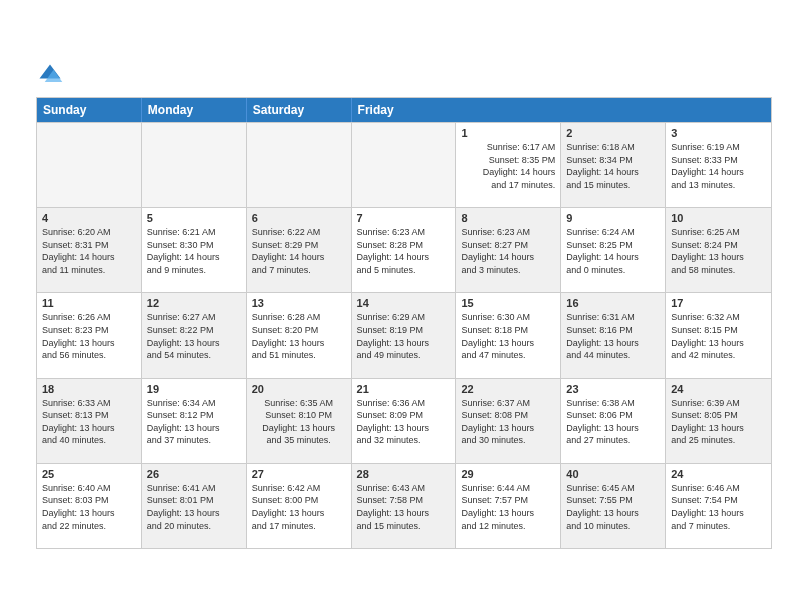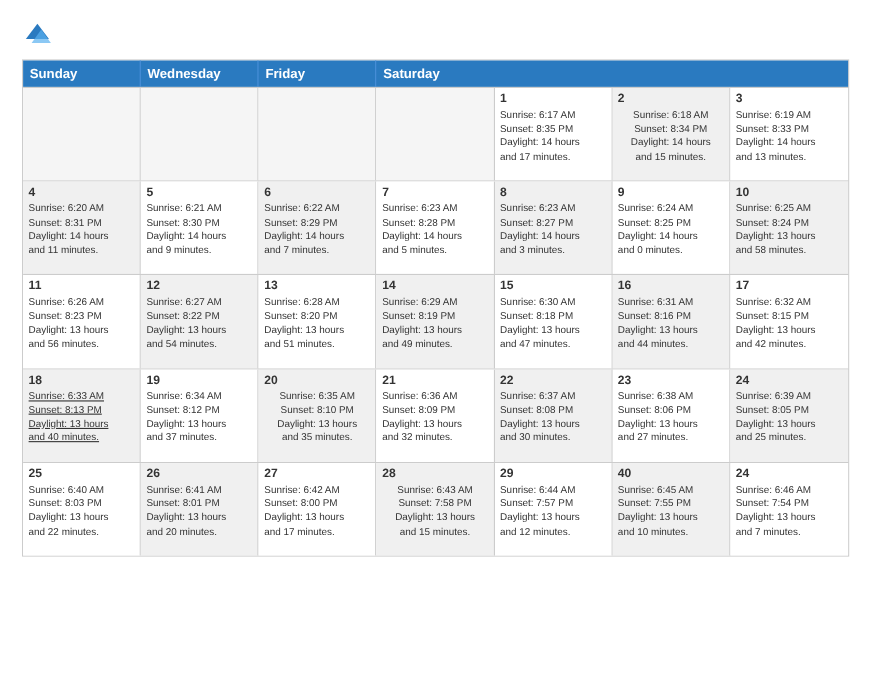--- a/index.html
+++ b/index.html
@@ -6,23 +6,24 @@
     body {
       font-family: Arial, sans-serif;
       background: #fff;
       width: 792px;
       height: 612px;
       overflow: hidden;
     }
     .page {
       width: 792px;
       height: 516px;
-      padding: 18px 20px 10px 20px;
+      padding: 18px 20px 10px 36px;
       display: flex;
       flex-direction: column;
+      margin-top: 43px;
     }
     .header {
       display: flex;
       justify-content: space-between;
       align-items: flex-start;
       margin-bottom: 8px;
     }
     .logo {
       display: flex;
       align-items: center;
@@ -124,40 +125,40 @@
     </div>
     <div class="title-block">
       <div class="main-title"></div>
       <div class="subtitle"></div>
     </div>
   </div>
 
   <div class="calendar">
     <div class="cal-header">
     <div class="cal-header-cell">Sunday</div>
-        <div class="cal-header-cell">Wednesday</div>
+        <div class="cal-header-cell">Monday</div>
+        <div class="cal-header-cell">Saturday</div>
         <div class="cal-header-cell">Friday</div>
-        <div class="cal-header-cell">Saturday</div>
       </div>
     <div class="cal-body">
     <div class="cal-row">
           <div class="cal-cell empty"></div>
           <div class="cal-cell empty"></div>
           <div class="cal-cell empty"></div>
           <div class="cal-cell empty"></div>
           <div class="cal-cell">
             <div class="day-num">1</div>
-            <div class="cell-text" style="white-space: pre-line;">Sunrise: 6:17 AM
+            <div class="cell-text" style="white-space: pre-line; text-align: right;">Sunrise: 6:17 AM
 Sunset: 8:35 PM
 Daylight: 14 hours
 and 17 minutes.</div>
           </div>
           <div class="cal-cell shaded">
             <div class="day-num">2</div>
-            <div class="cell-text" style="white-space: pre-line; text-align: center;">Sunrise: 6:18 AM
+            <div class="cell-text" style="white-space: pre-line;">Sunrise: 6:18 AM
 Sunset: 8:34 PM
 Daylight: 14 hours
 and 15 minutes.</div>
           </div>
           <div class="cal-cell">
             <div class="day-num">3</div>
             <div class="cell-text" style="white-space: pre-line;">Sunrise: 6:19 AM
 Sunset: 8:33 PM
 Daylight: 14 hours
 and 13 minutes.</div>
@@ -261,21 +262,21 @@
             <div class="day-num">17</div>
             <div class="cell-text" style="white-space: pre-line;">Sunrise: 6:32 AM
 Sunset: 8:15 PM
 Daylight: 13 hours
 and 42 minutes.</div>
           </div>
         </div>
         <div class="cal-row">
           <div class="cal-cell shaded">
             <div class="day-num">18</div>
-            <div class="cell-text" style="white-space: pre-line; text-decoration: underline;">Sunrise: 6:33 AM
+            <div class="cell-text" style="white-space: pre-line;">Sunrise: 6:33 AM
 Sunset: 8:13 PM
 Daylight: 13 hours
 and 40 minutes.</div>
           </div>
           <div class="cal-cell">
             <div class="day-num">19</div>
             <div class="cell-text" style="white-space: pre-line;">Sunrise: 6:34 AM
 Sunset: 8:12 PM
 Daylight: 13 hours
 and 37 minutes.</div>
@@ -333,21 +334,21 @@
           </div>
           <div class="cal-cell">
             <div class="day-num">27</div>
             <div class="cell-text" style="white-space: pre-line;">Sunrise: 6:42 AM
 Sunset: 8:00 PM
 Daylight: 13 hours
 and 17 minutes.</div>
           </div>
           <div class="cal-cell shaded">
             <div class="day-num">28</div>
-            <div class="cell-text" style="white-space: pre-line; text-align: center;">Sunrise: 6:43 AM
+            <div class="cell-text" style="white-space: pre-line;">Sunrise: 6:43 AM
 Sunset: 7:58 PM
 Daylight: 13 hours
 and 15 minutes.</div>
           </div>
           <div class="cal-cell">
             <div class="day-num">29</div>
             <div class="cell-text" style="white-space: pre-line;">Sunrise: 6:44 AM
 Sunset: 7:57 PM
 Daylight: 13 hours
 and 12 minutes.</div>

